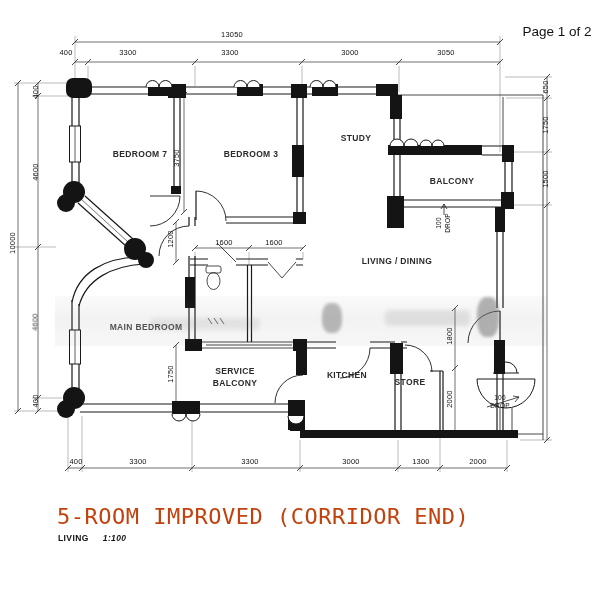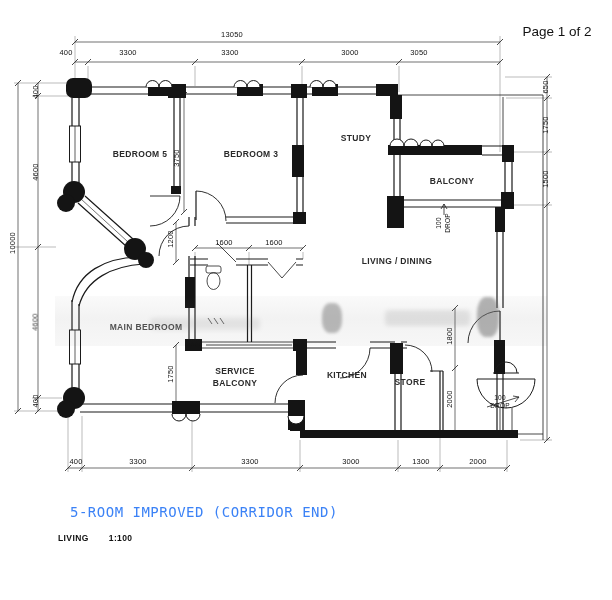--- a/index.html
+++ b/index.html
@@ -8,25 +8,25 @@
   .sheet svg{position:absolute;left:0;top:0;}
   .lbl{position:absolute;transform:translate(-50%,-50%);font-size:8.5px;font-weight:700;
        color:#2a2a2a;letter-spacing:.35px;white-space:nowrap;}
   .dim{position:absolute;transform:translate(-50%,-50%);font-size:7.5px;color:#111;
        white-space:nowrap;letter-spacing:.2px;}
   .dim.v{transform:translate(-50%,-50%) rotate(-90deg);}
   .dim.drop{font-size:6.5px;}
   .degraded{filter:blur(.6px);opacity:.8;}
   .page-label{position:absolute;left:557px;top:31px;transform:translate(-50%,-50%);
        font-size:13.5px;color:#111;white-space:nowrap;}
-  .title{position:absolute;left:70px;top:504px;font-family:"DejaVu Sans Mono",monospace;
-       font-size:14px;color:#3b82f6;letter-spacing:.5px;white-space:nowrap;}
+  .title{position:absolute;left:57px;top:504px;font-family:"DejaVu Sans Mono",monospace;
+       font-size:22px;color:#c2410c;letter-spacing:.5px;white-space:nowrap;}
   .scale-line{position:absolute;left:58px;top:533px;font-size:8.5px;font-weight:700;
        color:#111;letter-spacing:.4px;}
-  .scale-line .sv{margin-left:20px;}
+  .scale-line .sv{margin-left:14px;font-style:italic;}
   .wm{position:absolute;left:55px;top:296px;width:492px;height:50px;pointer-events:none;
       background:linear-gradient(180deg,rgba(0,0,0,.02),rgba(130,130,130,.10) 45%,rgba(0,0,0,.03));}
   .wm-blob{position:absolute;background:#6c6c6c;border-radius:40%;}
   .b1{left:267px;top:7px;width:20px;height:30px;opacity:.45;filter:blur(1.5px);}
   .b2{left:422px;top:1px;width:22px;height:40px;opacity:.5;filter:blur(1.5px);}
   .b3{left:95px;top:22px;width:110px;height:12px;opacity:.12;filter:blur(2px);border-radius:4px;}
   .b4{left:330px;top:14px;width:85px;height:16px;opacity:.15;filter:blur(2px);border-radius:4px;}
 </style>
 </head>
 <body>
@@ -177,37 +177,37 @@
 
   <div class="wm">
     <div class="wm-blob b1"></div>
     <div class="wm-blob b2"></div>
     <div class="wm-blob b3"></div>
     <div class="wm-blob b4"></div>
   </div>
 
   <div class="page-label">Page 1 of 2</div>
 
-  <div class="lbl" style="left:140px;top:154px">BEDROOM 5</div>
+  <div class="lbl" style="left:140px;top:154px">BEDROOM 7</div>
   <div class="lbl" style="left:251px;top:154px">BEDROOM 3</div>
   <div class="lbl" style="left:356px;top:138px">STUDY</div>
   <div class="lbl" style="left:452px;top:181px">BALCONY</div>
   <div class="lbl" style="left:397px;top:261px">LIVING / DINING</div>
   <div class="lbl degraded" style="left:146px;top:327px">MAIN BEDROOM</div>
   <div class="lbl" style="left:235px;top:371px">SERVICE</div>
   <div class="lbl" style="left:235px;top:383px">BALCONY</div>
   <div class="lbl" style="left:347px;top:375px">KITCHEN</div>
   <div class="lbl" style="left:410px;top:382px">STORE</div>
 
   <div class="dim" style="left:232px;top:34px">13050</div>
   <div class="dim" style="left:66px;top:52px">400</div>
   <div class="dim" style="left:128px;top:52px">3300</div>
   <div class="dim" style="left:230px;top:52px">3300</div>
   <div class="dim" style="left:350px;top:52px">3000</div>
-  <div class="dim" style="left:419px;top:52px">3050</div>
+  <div class="dim" style="left:446px;top:52px">3050</div>
 
   <div class="dim v" style="left:12px;top:243px">10000</div>
   <div class="dim v" style="left:35px;top:92px">400</div>
   <div class="dim v" style="left:35px;top:172px">4600</div>
   <div class="dim v degraded" style="left:35px;top:322px">4600</div>
   <div class="dim v" style="left:35px;top:401px">400</div>
 
   <div class="dim v" style="left:545px;top:87px">650</div>
   <div class="dim v" style="left:545px;top:125px">1750</div>
   <div class="dim v" style="left:545px;top:179px">1500</div>

